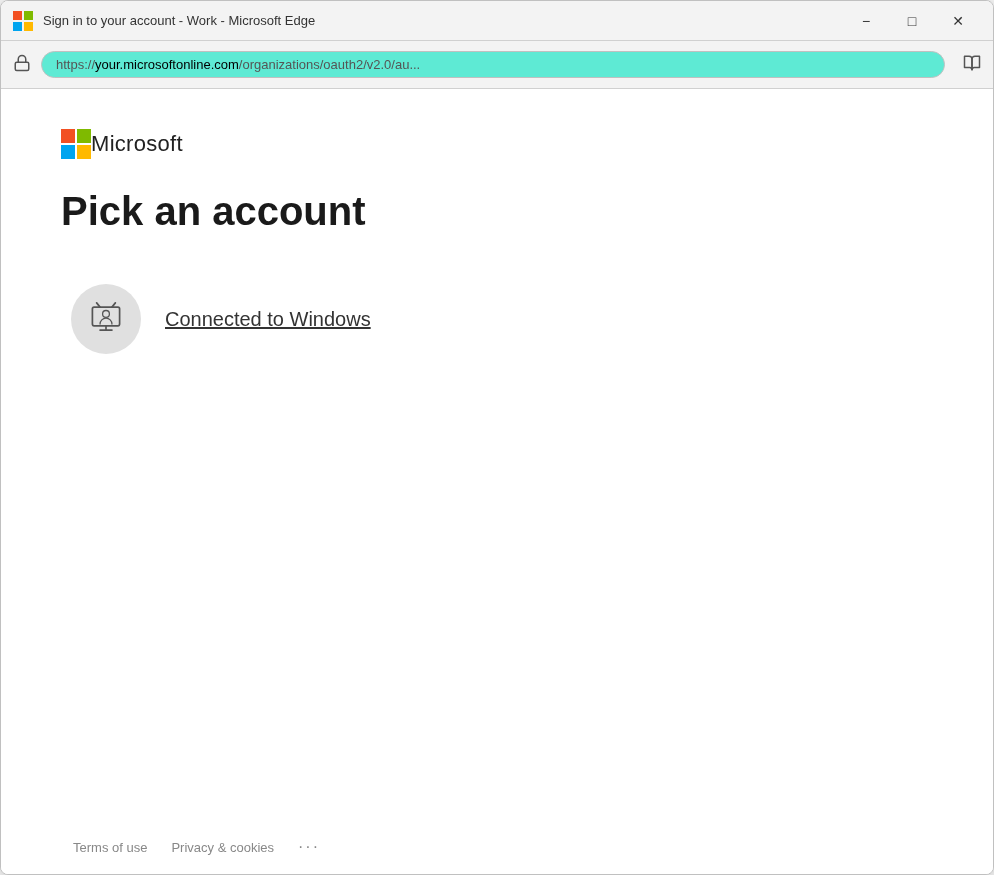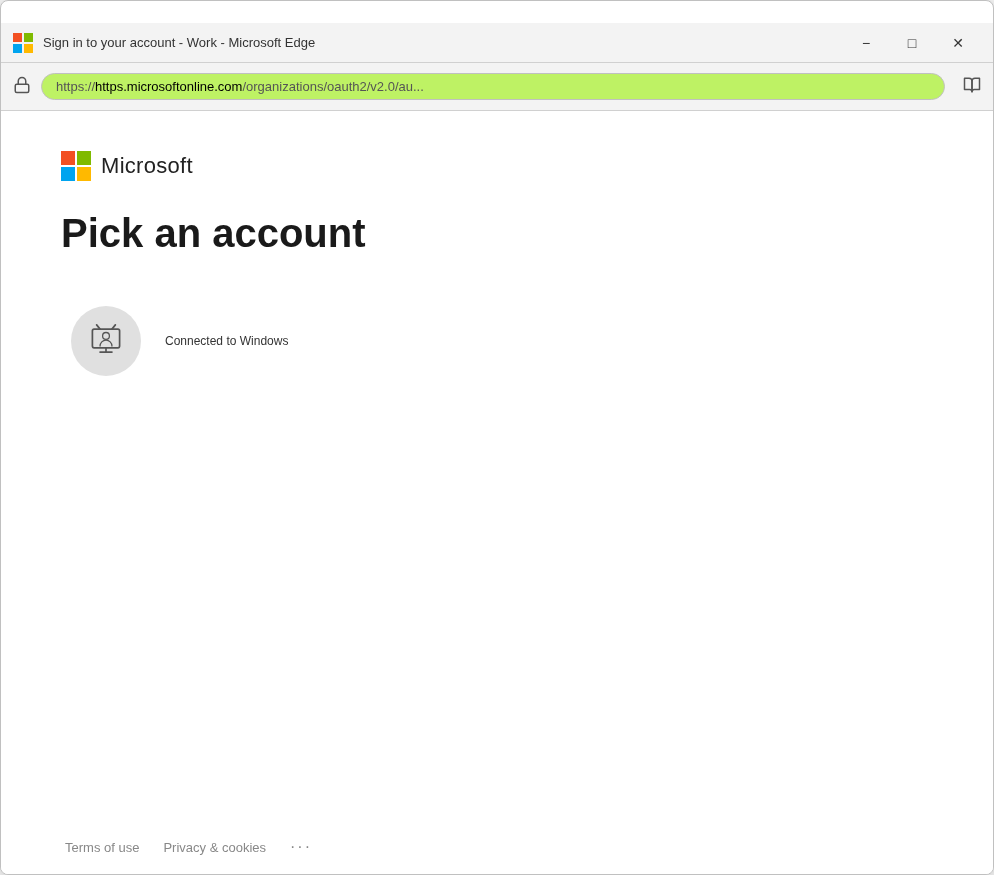--- a/index.html
+++ b/index.html
@@ -19,21 +19,20 @@
 
     
     .title-bar {
       background: #f3f3f3;
       border-bottom: 1px solid #d0d0d0;
       height: 40px;
       display: flex;
       align-items: center;
       padding: 0 12px;
       user-select: none;
-      margin-top: 22px;
     }
     .title-bar-icon {
       display: flex;
       gap: 3px;
       margin-right: 10px;
     }
     .title-text {
       font-size: 13px;
       color: #333;
       flex: 1;
@@ -64,21 +63,21 @@
       align-items: center;
       padding: 0 12px;
       gap: 10px;
     }
     .lock-icon {
       color: #555;
       font-size: 16px;
     }
     .url-bar {
       flex: 1;
-      background: #bef264;
+      background: #5eead4;
       border: 1px solid #c0c0c0;
       border-radius: 20px;
       padding: 5px 14px;
       font-size: 13px;
       color: #333;
       display: flex;
       align-items: center;
     }
     .url-text-normal { color: #555; }
     .url-text-bold { color: #000; font-weight: 500; }
@@ -96,21 +95,21 @@
       flex-direction: column;
       padding: 40px 60px 0 60px;
       position: relative;
       overflow: hidden;
     }
 
     
     .ms-logo {
       display: flex;
       align-items: center;
-      gap: 10px;
+      gap: 0;
       margin-bottom: 30px;
     }
     .ms-squares {
       display: grid;
       grid-template-columns: 1fr 1fr;
       gap: 2px;
       width: 30px;
       height: 30px;
     }
     .ms-sq {
@@ -156,42 +155,43 @@
       height: 70px;
       border-radius: 50%;
       background: #e0e0e0;
       display: flex;
       align-items: center;
       justify-content: center;
       margin-right: 24px;
       flex-shrink: 0;
     }
     .account-label {
-      font-size: 12px;
-      color: #333;
+      font-size: 20px;
+      color: #333;
+      text-decoration: underline;
     }
     .account-more {
       position: absolute;
       right: 20px;
       font-size: 20px;
       color: #333;
       font-weight: 700;
       letter-spacing: 2px;
       display: flex;
       flex-direction: column;
       gap: 3px;
       align-items: center;
     }
     .dot { width: 4px; height: 4px; background: #333; border-radius: 50%; display: block; }
 
     
     .page-footer {
       position: absolute;
       bottom: 0;
-      left: 4px;
+      left: 12px;
       right: 0;
       padding: 18px 60px;
       display: flex;
       align-items: center;
       gap: 24px;
     }
     .footer-link {
       font-size: 13px;
       color: #888;
       cursor: pointer;
@@ -238,21 +238,21 @@
 
   <div class="address-bar">
     <span class="lock-icon">
       <svg width="18" height="18" viewBox="0 0 24 24" fill="none" stroke="#555" stroke-width="2" stroke-linecap="round" stroke-linejoin="round">
         <rect x="3" y="11" width="18" height="11" rx="2" ry="2"></rect>
         <path d="M7 11V7a5 5 0 0 1 10 0v4"></path>
       </svg>
     </span>
     <div class="url-bar">
       <span class="url-text-normal">https://</span>
-        <span class="url-text-bold">https.microsoftonline.com</span>
+        <span class="url-text-bold">your.microsoftonline.com</span>
         <span class="url-text-normal">/organizations/oauth2/v2.0/au...</span>
     </div>
     <span class="reader-icon">
       <svg width="18" height="18" viewBox="0 0 24 24" fill="none" stroke="#555" stroke-width="2" stroke-linecap="round" stroke-linejoin="round">
         <path d="M2 3h6a4 4 0 0 1 4 4v14a3 3 0 0 0-3-3H2z"></path>
         <path d="M22 3h-6a4 4 0 0 0-4 4v14a3 3 0 0 1 3-3h7z"></path>
       </svg>
     </span>
   </div>
 

